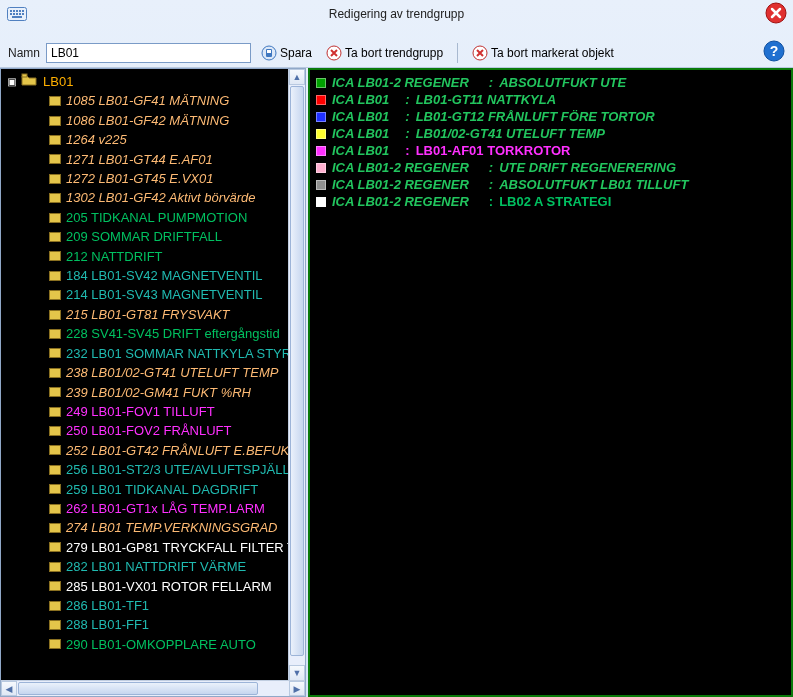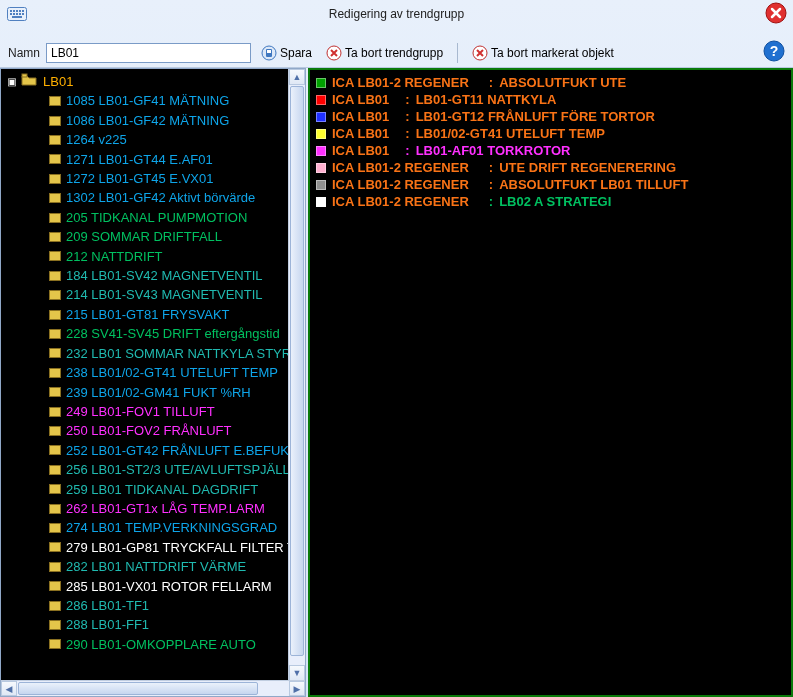--- a/index.html
+++ b/index.html
@@ -121,26 +121,26 @@
     padding-left: 42px;
     white-space: nowrap;
     overflow: hidden;
   }
   .tree-item .node-icon {
     width: 12px; height: 10px;
     background: #e4c54a;
     border: 1px solid #8a7020;
     flex-shrink: 0;
   }
-  .c-orange { color: #0ea5e9; }
+  .c-orange { color: #fdba74; font-style: italic; }
   .c-green  { color: #00c060; }
   .c-teal   { color: #20bab0; }
   .c-magenta{ color: #ff30ff; }
   .c-white  { color: #ffffff; }
-  .c-yellow { color: #f97316; }
+  .c-yellow { color: #22c55e; font-style: italic; }
 
   .left-scroll-v {
     position: absolute;
     right: 0; top: 0; bottom: 15px;
     width: 17px;
     background: #e8eefb;
     border-left: 1px solid #c0cde0;
   }
   .left-scroll-v .sbtn {
     height: 16px; display:flex;align-items:center;justify-content:center;

